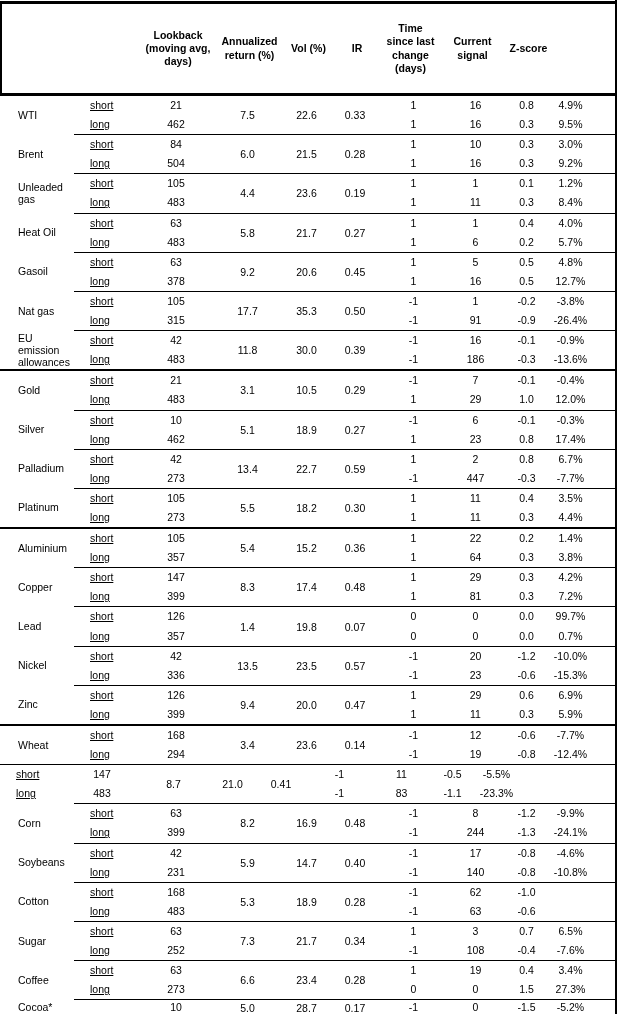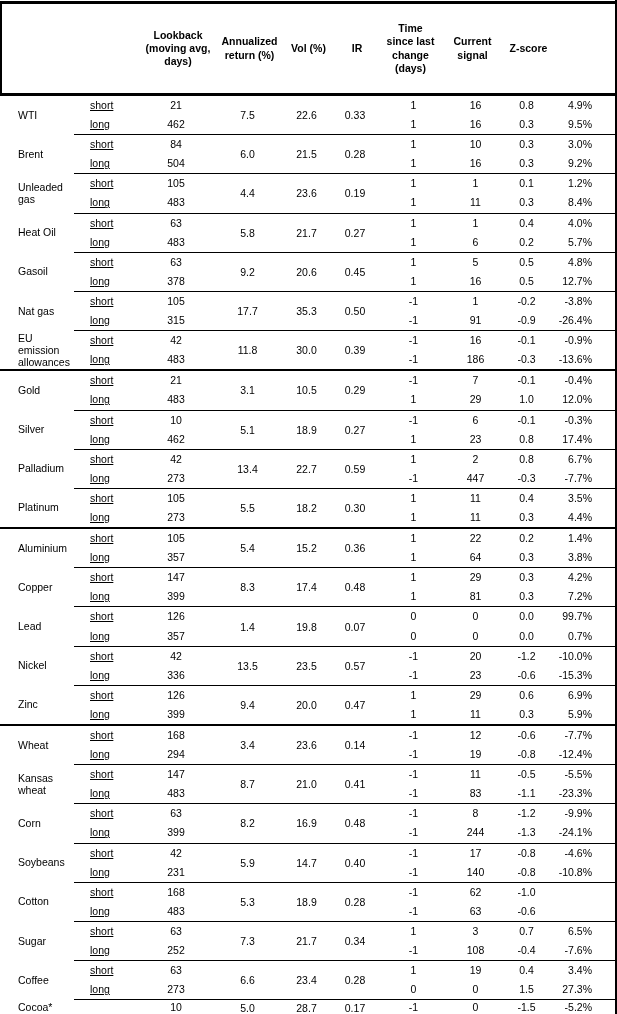--- a/index.html
+++ b/index.html
@@ -37,21 +37,21 @@
     width:74px;box-sizing:border-box;display:flex;align-items:center;
     padding-left:18px;line-height:1.15;
   }
   .right{flex:1;display:flex;}
   .block + .block .right{border-top:1px solid #000;}
   .col{display:flex;flex-direction:column;box-sizing:border-box;}
   .col .line{height:var(--rh);line-height:var(--rh);text-align:center;box-sizing:border-box;}
   .block.single .line{height:15px;line-height:15px;}
   .merged{display:flex;align-items:center;justify-content:center;text-align:center;}
   .col.leg .line{text-align:left;padding-left:16px;}
-  .col.pct .line{text-align:right;padding-right:23px;}
+  .col.pct .line{padding-right:23px;}
 </style>
 </head>
 <body>
 
 <div class="frame">
   <div class="top-rule"></div>
 
   <div class="header">
     <div class="hcell w-name"></div>
     <div class="hcell w-leg"></div>
@@ -610,21 +610,20 @@
               <div class="line">-0.6</div>
               <div class="line">-0.8</div>
             </div>
             <div class="col pct w-pct">
               <div class="line">-7.7%</div>
               <div class="line">-12.4%</div>
             </div>
           </div>
         </div>
         <div class="block">
-          <div class="cell-name">Kansas wheat</div>
           <div class="right">
             <div class="col leg w-leg">
               <div class="line">short</div>
               <div class="line">long</div>
             </div>
             <div class="col lookback w-lookback">
               <div class="line">147</div>
               <div class="line">483</div>
             </div>
             <div class="merged w-ann">8.7</div>

